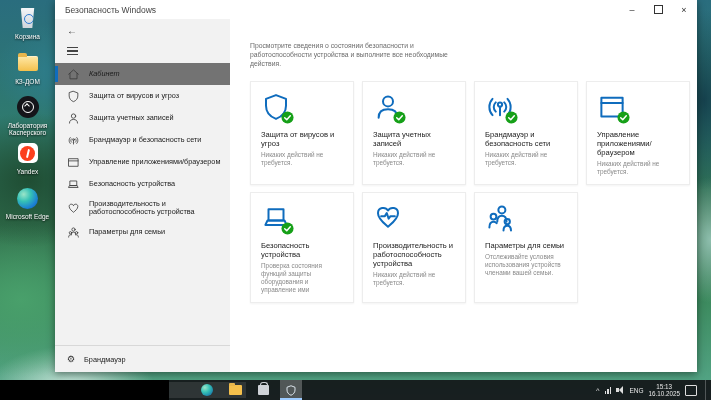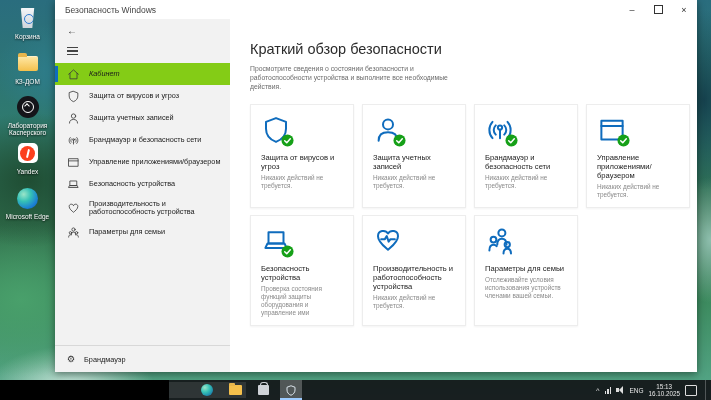--- a/index.html
+++ b/index.html
@@ -43,21 +43,21 @@
   .wbtn{width:26px;height:19px;display:flex;align-items:center;justify-content:center;
     font-size:9px;color:#333;cursor:pointer;}
   .wbtn .sq{width:7px;height:7px;border:1px solid #333;}
   .winbody{flex:1;display:flex;min-height:0;}
   
   .sidebar{width:175px;background:#f2f2f2;position:relative;flex:0 0 auto;font-size:7.3px;color:#1b1b1b;}
   .backrow{height:22px;display:flex;align-items:center;padding-left:12px;font-size:10px;color:#333;cursor:pointer;}
   .hamb{margin:6px 0 8px 12px;width:11px;cursor:pointer;}
   .hamb span{display:block;height:1.3px;background:#444;margin:2.2px 0;}
   .navitem{display:flex;align-items:center;padding:4.5px 8px 4.5px 12px;cursor:pointer;position:relative;line-height:8.6px;}
-  .navitem.active{background:#84cc16;font-style:italic;}
+  .navitem.active{background:#737373;font-style:italic;}
   .navitem.active:before{content:"";position:absolute;left:0;top:3px;bottom:3px;width:3px;background:#0f6cbd;}
   .navitem .nicon{width:13px;height:13px;flex:0 0 auto;margin-right:9px;display:flex;align-items:center;justify-content:center;color:#333;}
   .settingsrow{position:absolute;left:0;right:0;bottom:0;border-top:1px solid #d8d8d8;
     display:flex;align-items:center;height:26px;padding-left:12px;cursor:pointer;}
   .settingsrow .nicon{margin-right:9px;font-size:9px;color:#333;}
   
   .content{flex:1;padding:22px 0 0 20px;overflow:hidden;}
   .ctitle{font-size:14.5px;font-weight:400;color:#2b2b2b;margin:0 0 7px 0;}
   .csub{font-size:6.8px;line-height:9px;color:#6b6b6b;max-width:225px;margin:0 0 13px 0;}
   .tiles{display:grid;grid-template-columns:repeat(4,104px);gap:7px 8px;}
@@ -232,21 +232,20 @@
         <span>Параметры для семьи</span>
       </div>
 
       <div class="settingsrow">
         <span class="nicon">⚙</span>
         <span>Брандмауэр</span>
       </div>
     </div>
 
     <div class="content">
-      <h1 class="ctitle">Краткий обзор безопасности</h1>
       <p class="csub">Просмотрите сведения о состоянии безопасности и работоспособности устройства и выполните все необходимые действия.</p>
 
       <div class="tiles">
 
         <div class="tile">
           <div class="tile-ico">
             <svg class="main" width="30" height="30" viewBox="0 0 24 24">
                 <path class="st" d="M12 2.5 L20 5.5 V11 C20 16 16.6 19.8 12 21.5 C7.4 19.8 4 16 4 11 V5.5 Z"></path>
               </svg>
             <svg class="badge" width="13" height="13" viewBox="0 0 14 14">

